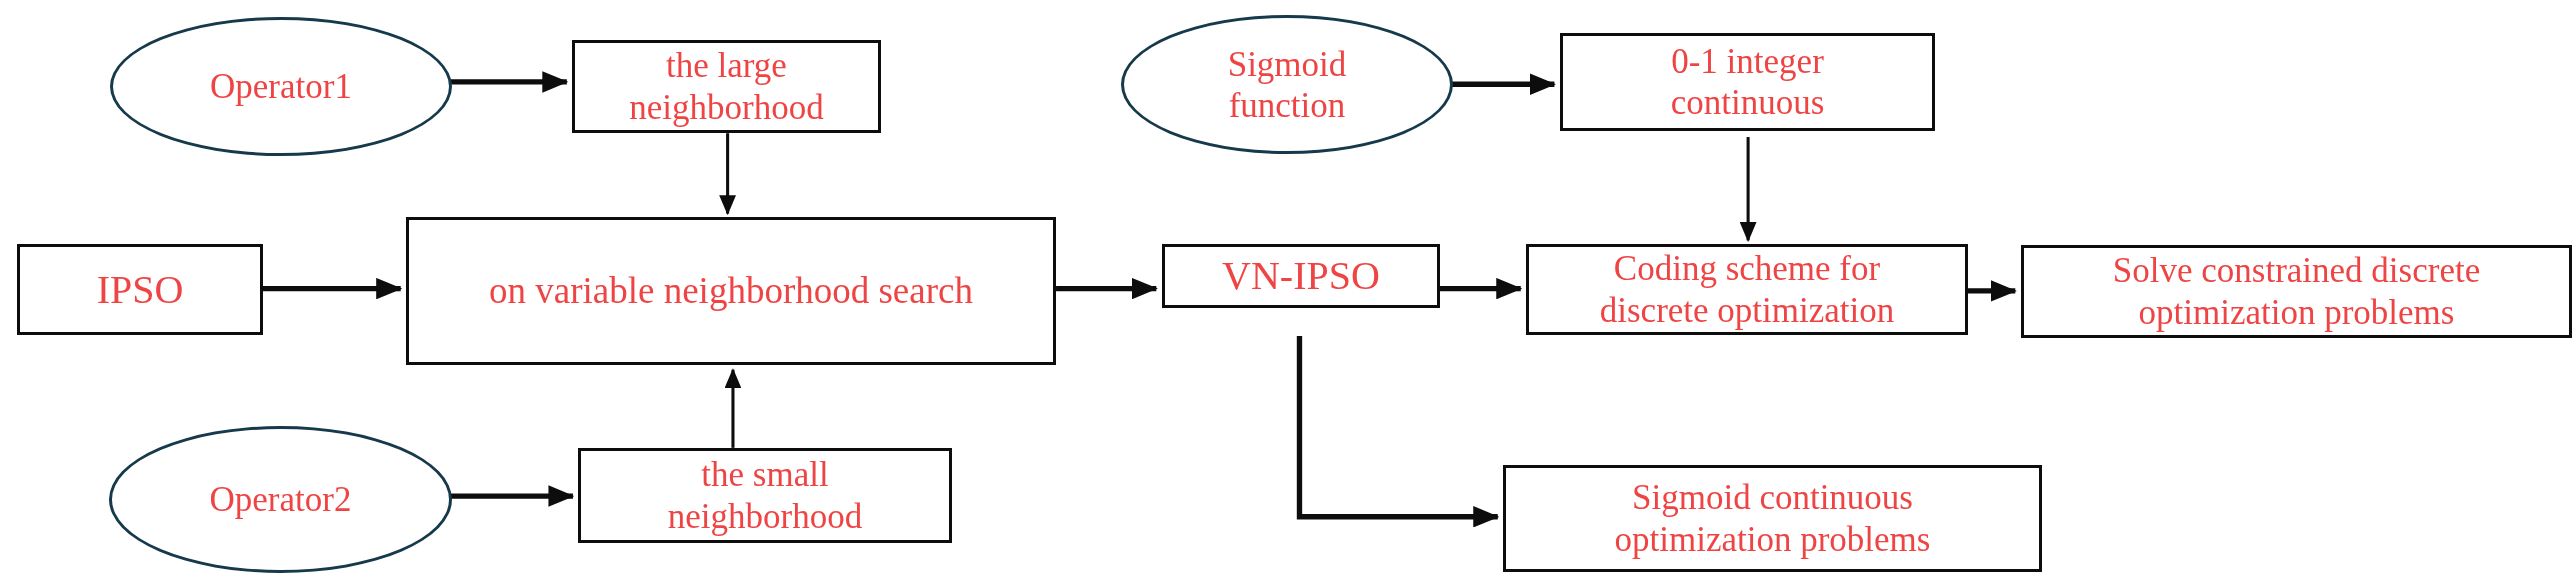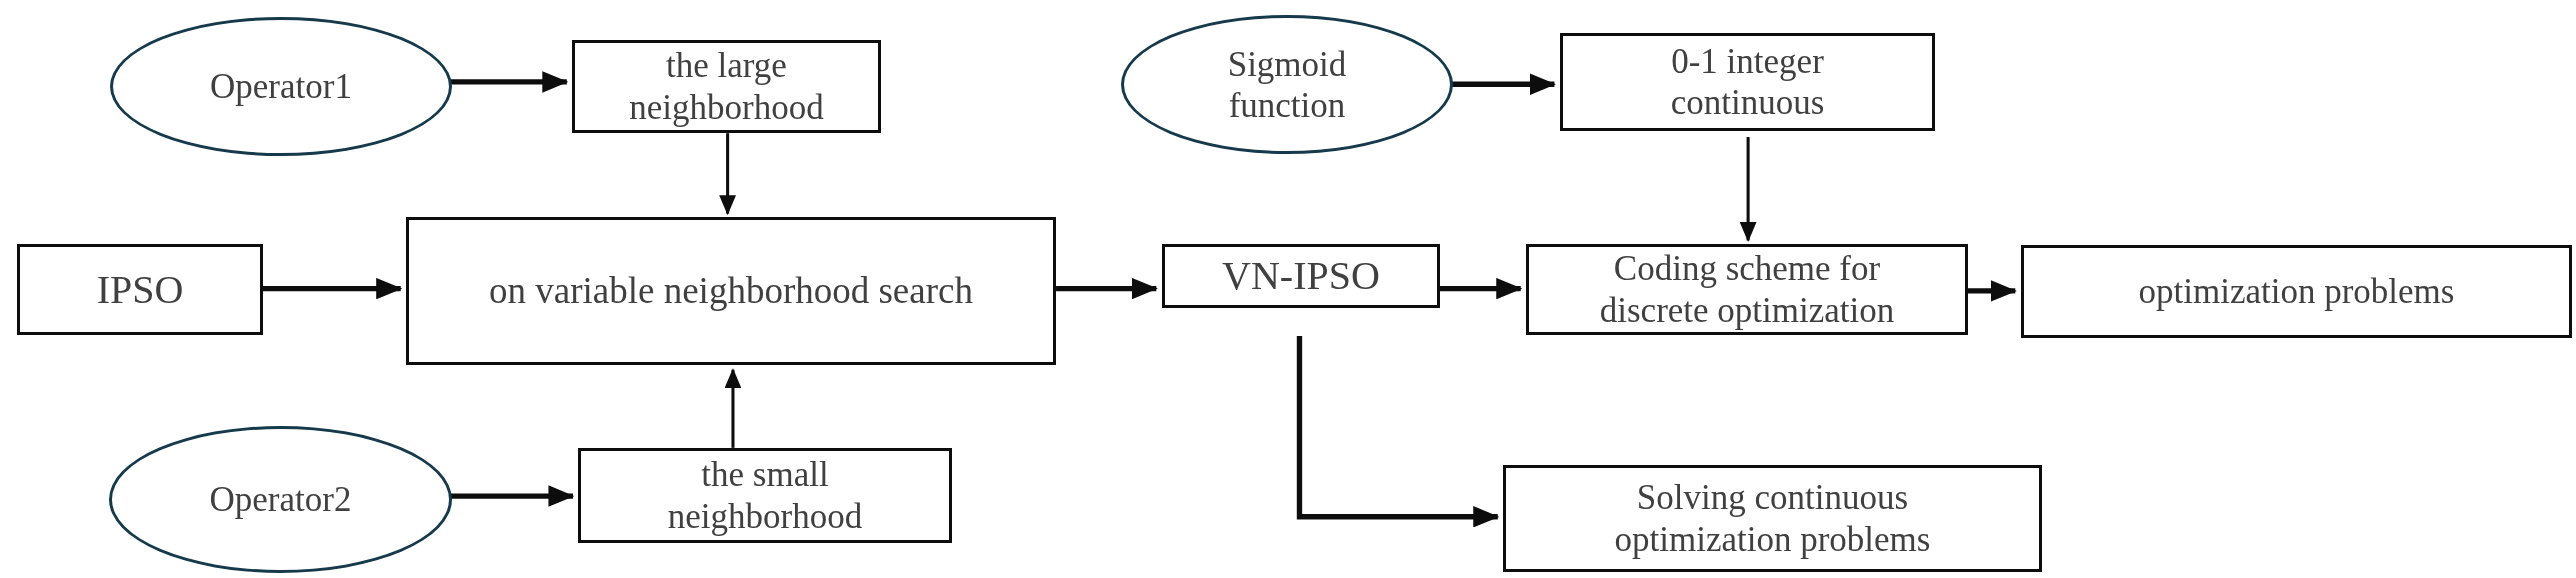--- a/index.html
+++ b/index.html
@@ -7,21 +7,21 @@
     padding: 0;
     background: #ffffff;
   }
   #figure {
     position: relative;
     width: 2576px;
     height: 578px;
     background: #ffffff;
     overflow: hidden;
     font-family: "Liberation Serif", "DejaVu Serif", serif;
-    color: #404040;
+    color: #ef4444;
   }
   #connectors {
     position: absolute;
     left: 0;
     top: 0;
     width: 2576px;
     height: 578px;
   }
   .node {
     position: absolute;
@@ -115,22 +115,23 @@
   <div class="node rect fs-lg" style="left:1162px; top:244px; width:278px; height:64px">
     <span class="ln">VN-IPSO</span>
   </div>
 
   <div class="node rect" style="left:1526px; top:244px; width:442px; height:91px">
     <span class="ln">Coding scheme for</span>
     <span class="ln">discrete optimization</span>
   </div>
 
   <div class="node rect" style="left:2021px; top:245px; width:551px; height:93px">
+    <span class="ln">Solve constrained discrete</span>
     <span class="ln">optimization problems</span>
   </div>
 
   <div class="node rect" style="left:1503px; top:465px; width:539px; height:107px">
-    <span class="ln">Solving continuous</span>
+    <span class="ln">Sigmoid continuous</span>
     <span class="ln">optimization problems</span>
   </div>
 
 </div>
 
 
 </body></html>

